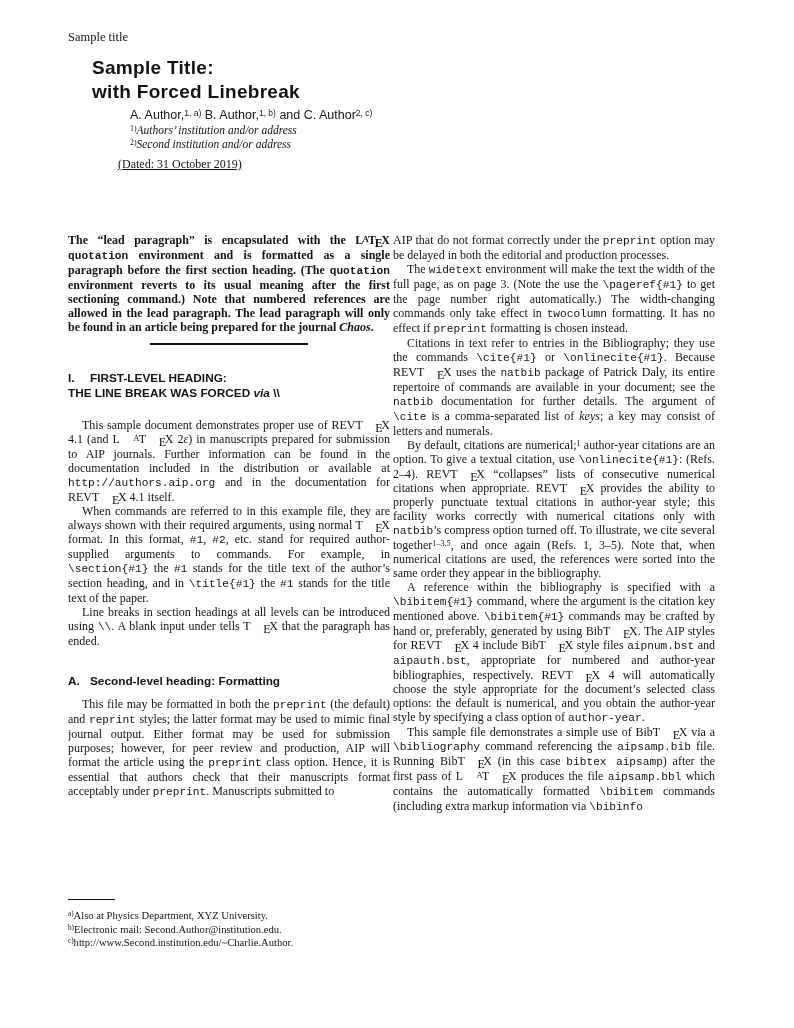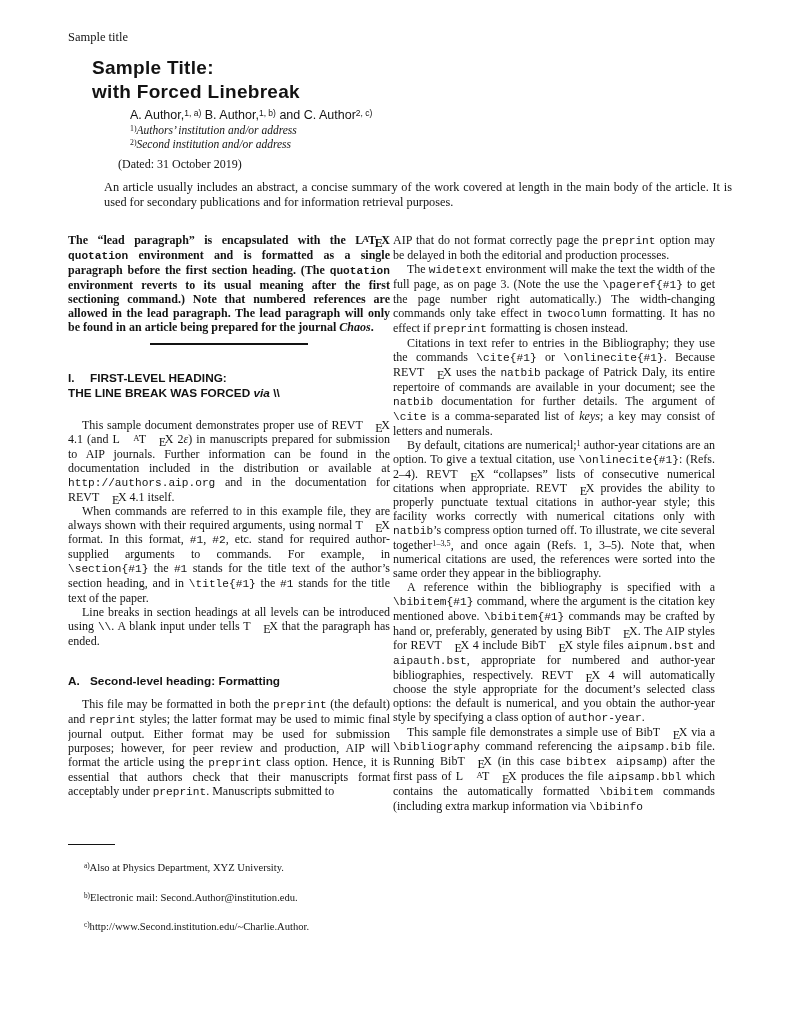--- a/index.html
+++ b/index.html
@@ -14,21 +14,21 @@
   .title-block {
     position:absolute; top:56px; left:68px; right:60px;
     font-family:"Liberation Sans", sans-serif; font-weight:bold;
     font-size:19px; line-height:24px; letter-spacing:0.3px;margin-left:24px;
   }
   .byline { position:absolute; top:108px; left:118px; right:77px;margin-left:12px; }
   .authors {
     font-family:"Liberation Sans", sans-serif; font-size:12.5px; line-height:15px;
   }
   .affil { font-size:11.5px; line-height:14px; }
-  .dateline { position:absolute; top:157px; left:118px; font-size:12px; }
+  .dateline { position:absolute; top:157px; left:118px; font-size:12px;text-decoration:underline; }
   .abstract {
     position:absolute; top:180px; left:104px; width:628px;
     font-size:12.3px; line-height:15px; text-align:justify;
   }
   .columns {
     position:absolute; top:233px; left:68px; width:658px; height:716px;
     display:flex; gap:3px; overflow:hidden;
   }
   .col { width:322px; display:flex; flex-direction:column; overflow:hidden; }
   .body-p {
@@ -43,21 +43,21 @@
     font-family:"Liberation Sans", sans-serif; font-weight:bold;
     font-size:11.8px; line-height:14.5px; text-align:left;
   }
   .sec-heading.h-ital { font-style:italic; }
   .sec-num { display:inline-block; min-width:22px; }
   .h1-block { margin:26px 0 18px 0; }
   .hA-block { margin:26px 0 8px 0; }
   .hB-block { margin:26px 0 22px 0; }
   .footnotes { margin-top:auto; padding-top:6px; }
   .fn-rule { width:47px; height:1px; background:#131313; margin-bottom:9px; }
-  .fn { font-size:10.6px; line-height:13.2px; margin:16px; text-align:left; }
+  .fn { font-size:10.6px; line-height:13.2px; margin:0; text-align:left; }
   
   .seg-plain {}
   .seg-mono { font-family:"Liberation Mono", monospace; font-size:0.93em; }
   .lead .seg-mono { font-weight:bold; }
   .seg-it { font-style:italic; }
   .seg-sup { font-size:0.68em; vertical-align:0.38em; line-height:0; }
   .seg-texE { display:inline-block; transform:translateY(0.215em); margin:0 -0.115em; }
   .seg-texA { display:inline-block; font-size:0.72em; transform:translateY(-0.24em); margin:0 -0.08em; }
 </style>
 </head>
@@ -73,21 +73,20 @@
   </div>
 
   <div class="byline">
     <div class="authors"><span class="seg-plain">A. Author,</span><span class="seg-sup">1, a)</span><span class="seg-plain"> B. Author,</span><span class="seg-sup">1, b)</span><span class="seg-plain"> and C. Author</span><span class="seg-sup">2, c)</span></div>
     <div class="affil"><span class="seg-sup">1)</span><span class="seg-it">Authors’ institution and/or address</span></div>
     <div class="affil"><span class="seg-sup">2)</span><span class="seg-it">Second institution and/or address</span></div>
   </div>
 
   <div class="dateline">(Dated: 31 October 2019)</div>
 
-  <div class="abstract">An article usually includes an abstract, a concise summary of the work covered at length in the main body of the article. It is used for secondary publications and for information retrieval purposes.</div>
 
   <div class="columns">
 
     <div class="col">
       <p class="body-p lead"><span class="seg-plain">The “lead paragraph” is encapsulated with the L</span><span class="seg-texA">A</span><span class="seg-plain">T</span><span class="seg-texE">E</span><span class="seg-plain">X </span><span class="seg-mono">quotation</span><span class="seg-plain"> environment and is formatted as a single paragraph before the first section heading. (The </span><span class="seg-mono">quotation</span><span class="seg-plain"> environment reverts to its usual meaning after the first sectioning command.) Note that numbered references are allowed in the lead paragraph. The lead paragraph will only be found in an article being prepared for the journal </span><span class="seg-it">Chaos</span><span class="seg-plain">.</span></p>
       <div class="rule-center"></div>
 
       <div class="sec-heading h1-block">
         <div><span class="sec-num">I.</span><span>FIRST-LEVEL HEADING:</span></div>
         <div><span class="seg-plain">THE LINE BREAK WAS FORCED </span><span class="seg-it">via</span><span class="seg-plain"> \\</span></div>
@@ -105,21 +104,21 @@
 
       <div class="footnotes">
         <div class="fn-rule"></div>
         <p class="fn"><span class="seg-sup">a)</span><span class="seg-plain">Also at Physics Department, XYZ University.</span></p>
         <p class="fn"><span class="seg-sup">b)</span><span class="seg-plain">Electronic mail: Second.Author@institution.edu.</span></p>
         <p class="fn"><span class="seg-sup">c)</span><span class="seg-plain">http://www.Second.institution.edu/~Charlie.Author.</span></p>
       </div>
     </div>
 
     <div class="col">
-      <p class="body-p"><span class="seg-plain">AIP that do not format correctly page the </span><span class="seg-mono">preprint</span><span class="seg-plain"> option may be delayed in both the editorial and production processes.</span></p>
+      <p class="body-p"><span class="seg-plain">AIP that do not format correctly under the </span><span class="seg-mono">preprint</span><span class="seg-plain"> option may be delayed in both the editorial and production processes.</span></p>
       <p class="body-p indent"><span class="seg-plain">The </span><span class="seg-mono">widetext</span><span class="seg-plain"> environment will make the text the width of the full page, as on page 3. (Note the use the </span><span class="seg-mono">\pageref{#1}</span><span class="seg-plain"> to get the page number right automatically.) The width-changing commands only take effect in </span><span class="seg-mono">twocolumn</span><span class="seg-plain"> formatting. It has no effect if </span><span class="seg-mono">preprint</span><span class="seg-plain"> formatting is chosen instead.</span></p>
 
 
       <p class="body-p indent"><span class="seg-plain">Citations in text refer to entries in the Bibliography; they use the commands </span><span class="seg-mono">\cite{#1}</span><span class="seg-plain"> or </span><span class="seg-mono">\onlinecite{#1}</span><span class="seg-plain">. Because REVT</span><span class="seg-texE">E</span><span class="seg-plain">X uses the </span><span class="seg-mono">natbib</span><span class="seg-plain"> package of Patrick Daly, its entire repertoire of commands are available in your document; see the </span><span class="seg-mono">natbib</span><span class="seg-plain"> documentation for further details. The argument of </span><span class="seg-mono">\cite</span><span class="seg-plain"> is a comma-separated list of </span><span class="seg-it">keys</span><span class="seg-plain">; a key may consist of letters and numerals.</span></p>
       <p class="body-p indent"><span class="seg-plain">By default, citations are numerical;</span><span class="seg-sup">1</span><span class="seg-plain"> author-year citations are an option. To give a textual citation, use </span><span class="seg-mono">\onlinecite{#1}</span><span class="seg-plain">: (Refs. 2–4). REVT</span><span class="seg-texE">E</span><span class="seg-plain">X “collapses” lists of consecutive numerical citations when appropriate. REVT</span><span class="seg-texE">E</span><span class="seg-plain">X provides the ability to properly punctuate textual citations in author-year style; this facility works correctly with numerical citations only with </span><span class="seg-mono">natbib</span><span class="seg-plain">’s compress option turned off. To illustrate, we cite several together</span><span class="seg-sup">1–3,5</span><span class="seg-plain">, and once again (Refs. 1, 3–5). Note that, when numerical citations are used, the references were sorted into the same order they appear in the bibliography.</span></p>
       <p class="body-p indent"><span class="seg-plain">A reference within the bibliography is specified with a </span><span class="seg-mono">\bibitem{#1}</span><span class="seg-plain"> command, where the argument is the citation key mentioned above. </span><span class="seg-mono">\bibitem{#1}</span><span class="seg-plain"> commands may be crafted by hand or, preferably, generated by using BibT</span><span class="seg-texE">E</span><span class="seg-plain">X. The AIP styles for REVT</span><span class="seg-texE">E</span><span class="seg-plain">X 4 include BibT</span><span class="seg-texE">E</span><span class="seg-plain">X style files </span><span class="seg-mono">aipnum.bst</span><span class="seg-plain"> and </span><span class="seg-mono">aipauth.bst</span><span class="seg-plain">, appropriate for numbered and author-year bibliographies, respectively. REVT</span><span class="seg-texE">E</span><span class="seg-plain">X 4 will automatically choose the style appropriate for the document’s selected class options: the default is numerical, and you obtain the author-year style by specifying a class option of </span><span class="seg-mono">author-year</span><span class="seg-plain">.</span></p>
       <p class="body-p indent"><span class="seg-plain">This sample file demonstrates a simple use of BibT</span><span class="seg-texE">E</span><span class="seg-plain">X via a </span><span class="seg-mono">\bibliography</span><span class="seg-plain"> command referencing the </span><span class="seg-mono">aipsamp.bib</span><span class="seg-plain"> file. Running BibT</span><span class="seg-texE">E</span><span class="seg-plain">X (in this case </span><span class="seg-mono">bibtex aipsamp</span><span class="seg-plain">) after the first pass of L</span><span class="seg-texA">A</span><span class="seg-plain">T</span><span class="seg-texE">E</span><span class="seg-plain">X produces the file </span><span class="seg-mono">aipsamp.bbl</span><span class="seg-plain"> which contains the automatically formatted </span><span class="seg-mono">\bibitem</span><span class="seg-plain"> commands (including extra markup information via </span><span class="seg-mono">\bibinfo</span></p>
     </div>
 
   </div>

